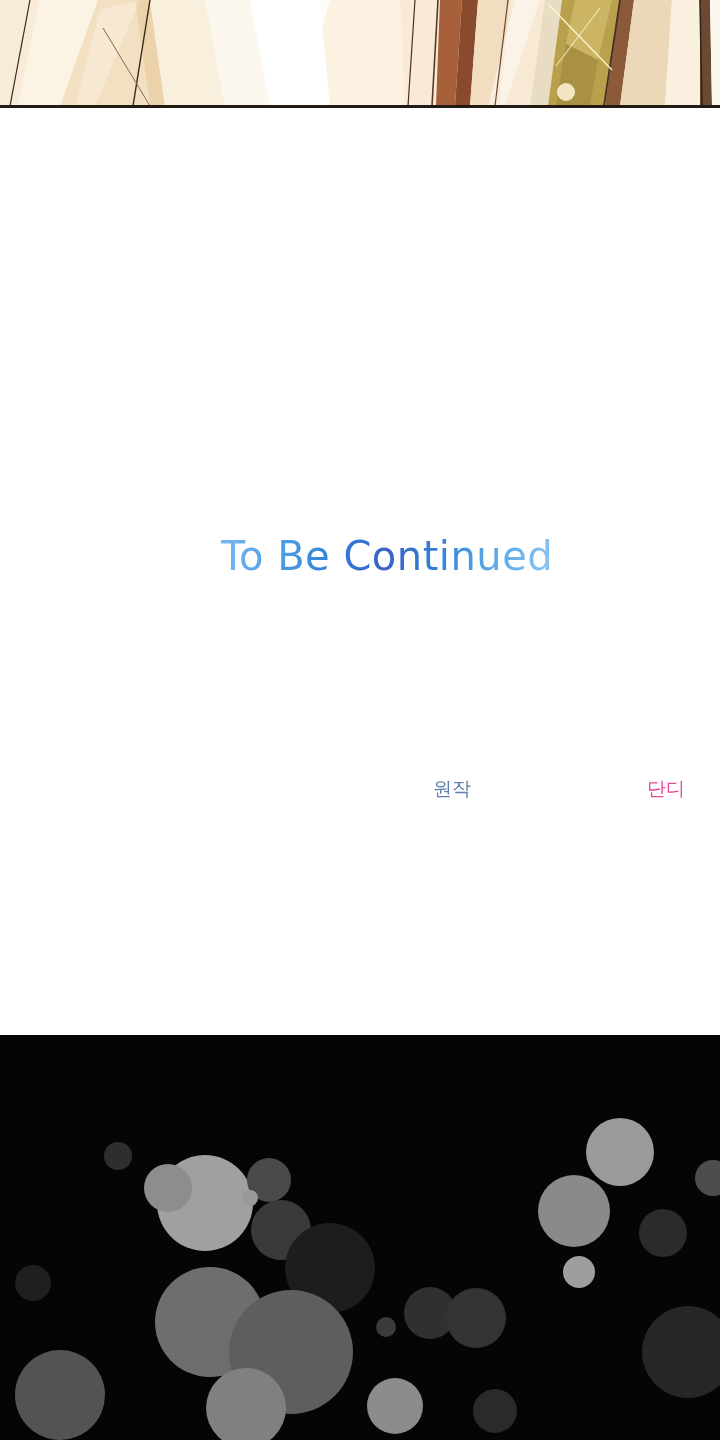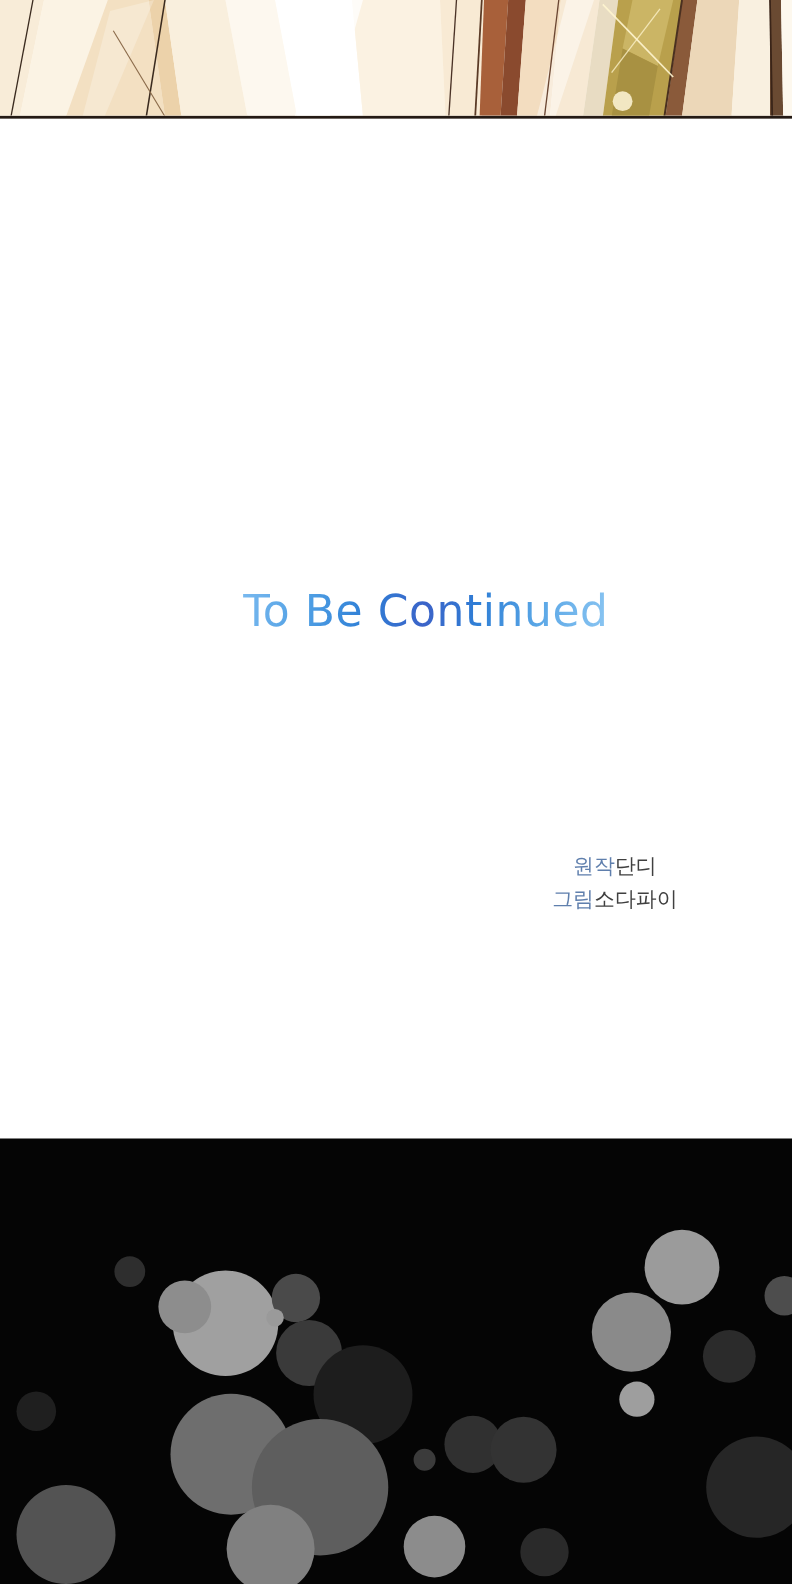--- a/index.html
+++ b/index.html
@@ -68,26 +68,26 @@
     left: 433px;
     top: 665px;
     width: 252px;
     font-family: "DejaVu Sans", sans-serif;
     font-size: 19px;
     color: #5d7fae;
     line-height: 30px;
   }
   .credit-row {
     display: flex;
-    justify-content: center;
+    justify-content: space-between;
     align-items: baseline;
     white-space: nowrap;
   }
   .credit-label { text-align: left; color: #5f7fad; }
-  .credit-value { text-align: right; color: #404040; }
+  .credit-value { text-align: right; color: #ec4899; }
 
   
   #publisher-logos {
     position: absolute;
     left: 28px;
     top: 953px;
     display: flex;
     align-items: center;
   }
   #smc-logo {
@@ -199,24 +199,20 @@
   <div id="white-page">
 
     <div id="tbc-wrap">
       <span id="tbc-text">To Be Continued</span>
     </div>
 
     <div id="credits">
       <div class="credit-row">
         <span class="credit-label">원작</span>
         <span class="credit-value">단디</span>
-      </div>
-      <div class="credit-row">
-        <span class="credit-label">그림</span>
-        <span class="credit-value">소다파이</span>
       </div>
     </div>
 
     <div id="publisher-logos">
       <div id="smc-logo">
         <span id="smc-s">S</span>
         <span id="smc-words">
           <span>EOUL</span>
           <span>MEDIA</span>
           <span>COMICS</span>

